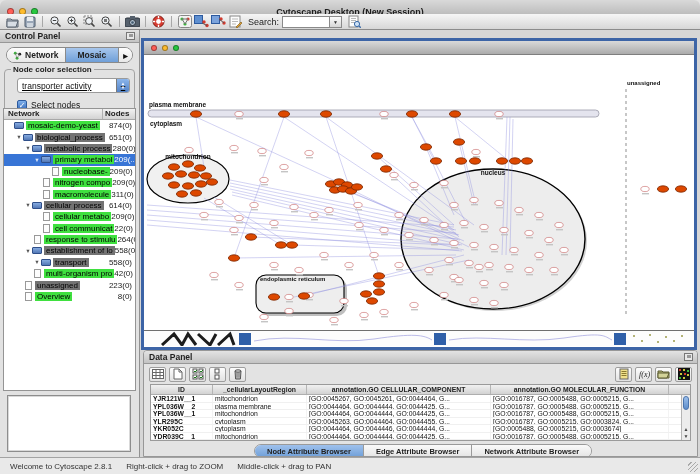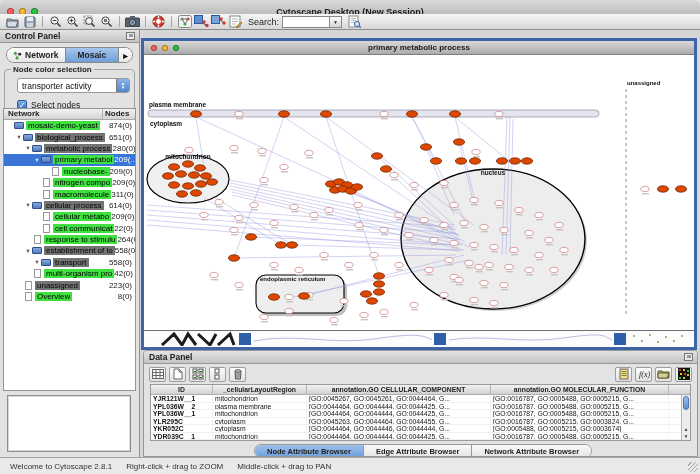--- a/index.html
+++ b/index.html
@@ -35,21 +35,21 @@
 
   #cp-tabs { display:flex; height:16px; margin:4px 6px 0 6px; border:1px solid #8a8a8a; border-radius:8px; overflow:hidden; background:#fff; }
   .cp-tab { display:flex; align-items:center; justify-content:center; font-size:8.5px; font-weight:bold; color:#222; border-right:1px solid #8a8a8a; }
   #cp-tab-network { flex:1.1; gap:3px; background:linear-gradient(#fdfdfd,#e7e7e7); }
   #cp-tab-mosaic { flex:1; background:linear-gradient(#a7c6ec,#6f9fd8); }
   #cp-tab-arrow { width:13px; font-size:6px; color:#111; background:linear-gradient(#fdfdfd,#e7e7e7); border-right:none; }
   .net-mini { width:9px; height:9px; }
 
   #group-box { margin:6px 4px 0 4px; border:1px solid #a3a3a3; border-radius:4px; padding:3px 4px 6px 12px; position:relative; }
   #group-label { position:absolute; top:-5px; left:6px; background:#e2e2e2; font-size:8px; font-weight:bold; color:#222; padding:0 2px; }
-  #combo { margin-top:5px; height:15px; border:1px solid #9a9a9a; border-radius:3px; background:#fff; display:flex; align-items:center; overflow:hidden; }
+  #combo { margin-top:5px; height:15px; border:1px solid #9a9a9a; border-radius:3px; background:#fff; display:flex; align-items:center; overflow:hidden;text-decoration:underline; }
   #combo-value { flex:1; font-size:8.5px; color:#111; padding-left:4px; white-space:nowrap; }
   #combo-stepper { width:13px; height:15px; background:linear-gradient(#8fb9ee,#4f7fc4); border-left:1px solid #7a7a7a; color:#fff; font-size:4.5px; display:flex; flex-direction:column; align-items:center; justify-content:center; line-height:4px; }
   #checkbox-row { display:flex; align-items:center; gap:4px; margin-top:7px; }
   #checkbox { width:10px; height:10px; border-radius:2px; background:linear-gradient(#7fb0ea,#3a6fbe); border:1px solid #2d5a9e; color:#fff; font-size:8px; line-height:9px; text-align:center; }
   #checkbox-label { font-size:8.5px; color:#111; }
 
   #tree-wrap { position:absolute; top:78px; left:3px; right:3px; bottom:66px; background:#fff; border:1px solid #949494; overflow:hidden; }
   #tree-header { display:flex; height:11px; background:linear-gradient(#f2f2f2,#d3d3d3); border-bottom:1px solid #a8a8a8; font-size:8px; font-weight:bold; color:#222; }
   #tree-header .c1 { flex:1; padding-left:4px; border-right:1px solid #b0b0b0; }
   #tree-header .c2 { width:32px; padding-left:2px; }
@@ -372,21 +372,20 @@
 
 <div id="main">
 
   <div id="net-window">
     <div id="net-titlebar" class="mac-bar">
       <div class="lights">
         <span class="light red"></span>
         <span class="light yellow"></span>
         <span class="light green"></span>
       </div>
-      <div class="bar-title">primary metabolic process</div>
     </div>
     <div id="canvas">
         <svg width="550" height="275" viewBox="0 0 550 275">
           <rect x="4" y="55" width="451" height="7" rx="3.5" fill="#e4e4ee" stroke="#9a9aa8" stroke-width="0.8"></rect>
           <text x="5" y="52" font-size="6.5" font-weight="bold" fill="#111">plasma membrane</text>
           <text x="6" y="71" font-size="6.5" font-weight="bold" fill="#111">cytoplasm</text>
           <ellipse cx="44" cy="124" rx="41" ry="24" fill="#f0f0f0" stroke="#000" stroke-width="1.2"></ellipse>
           <text x="44" y="104" font-size="6.5" font-weight="bold" fill="#111" text-anchor="middle">mitochondrion</text>
           <ellipse cx="351" cy="186" rx="92" ry="70" fill="rgba(0,0,0,0.18)"></ellipse>
           <ellipse cx="349" cy="184" rx="92" ry="70" fill="#ededed" stroke="#000" stroke-width="1.4"></ellipse>

